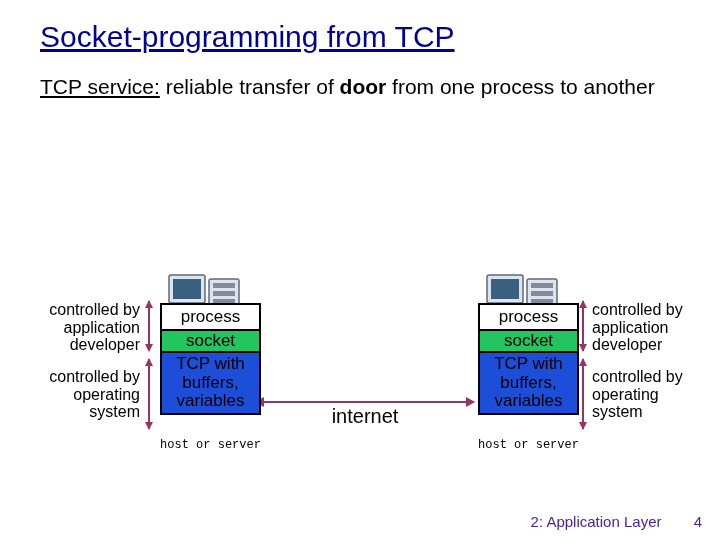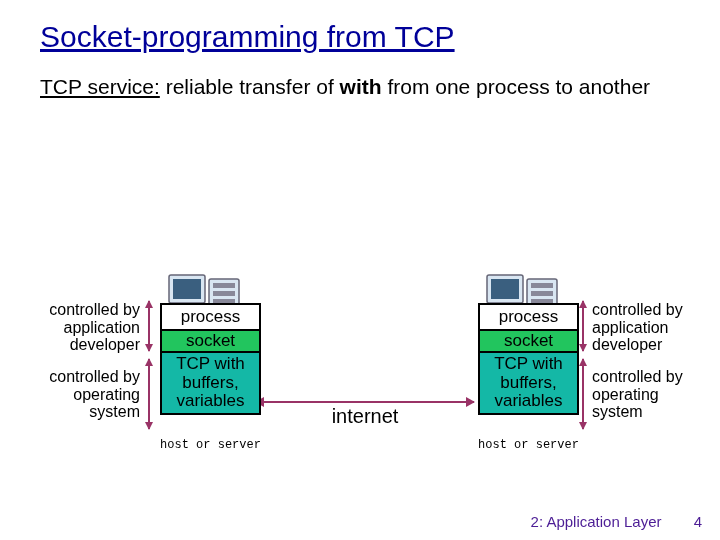--- a/index.html
+++ b/index.html
@@ -99,21 +99,21 @@
     border: 2px solid #000;
     background: #22c55e;
     padding: 0 8px;
     font-size: 17px;
     position: relative;
     z-index: 2;
     margin-top: -2px;
   }
   .tcp-box {
     border: 2px solid #000;
-    background: #14b8a6;
+    background: #1d4ed8;
     padding: 2px 4px;
     font-size: 17px;
     line-height: 1.1;
     position: relative;
     z-index: 2;
     margin-top: -2px;
   }
   .host-label {
     font-size: 12px;
     margin-top: 24px;
@@ -134,21 +134,21 @@
   }
   .footer .pg { margin-left: 28px; }
 </style>
 </head>
 <body>
 
 <div class="slide">
   <h1 class="title">Socket-programming from TCP</h1>
 
   <div class="body-text">
-    <span class="under">TCP service:</span><span> reliable transfer of </span><span class="bold">with</span><span> from one process to another</span>
+    <span class="under">TCP service:</span><span> reliable transfer of </span><span class="bold">door</span><span> from one process to another</span>
   </div>
 </div>
 
 <div class="diagram">
 
   <div class="label" style="top:18px; left:30px; width:110px;">controlled by application developer</div>
   <div class="label" style="top:85px; left:30px; width:110px;">controlled by operating system</div>
 
   <div class="arrow-v" style="top:18px; left:148px; height:50px;"></div>
   <div class="arrow-v" style="top:76px; left:148px; height:70px;"></div>

